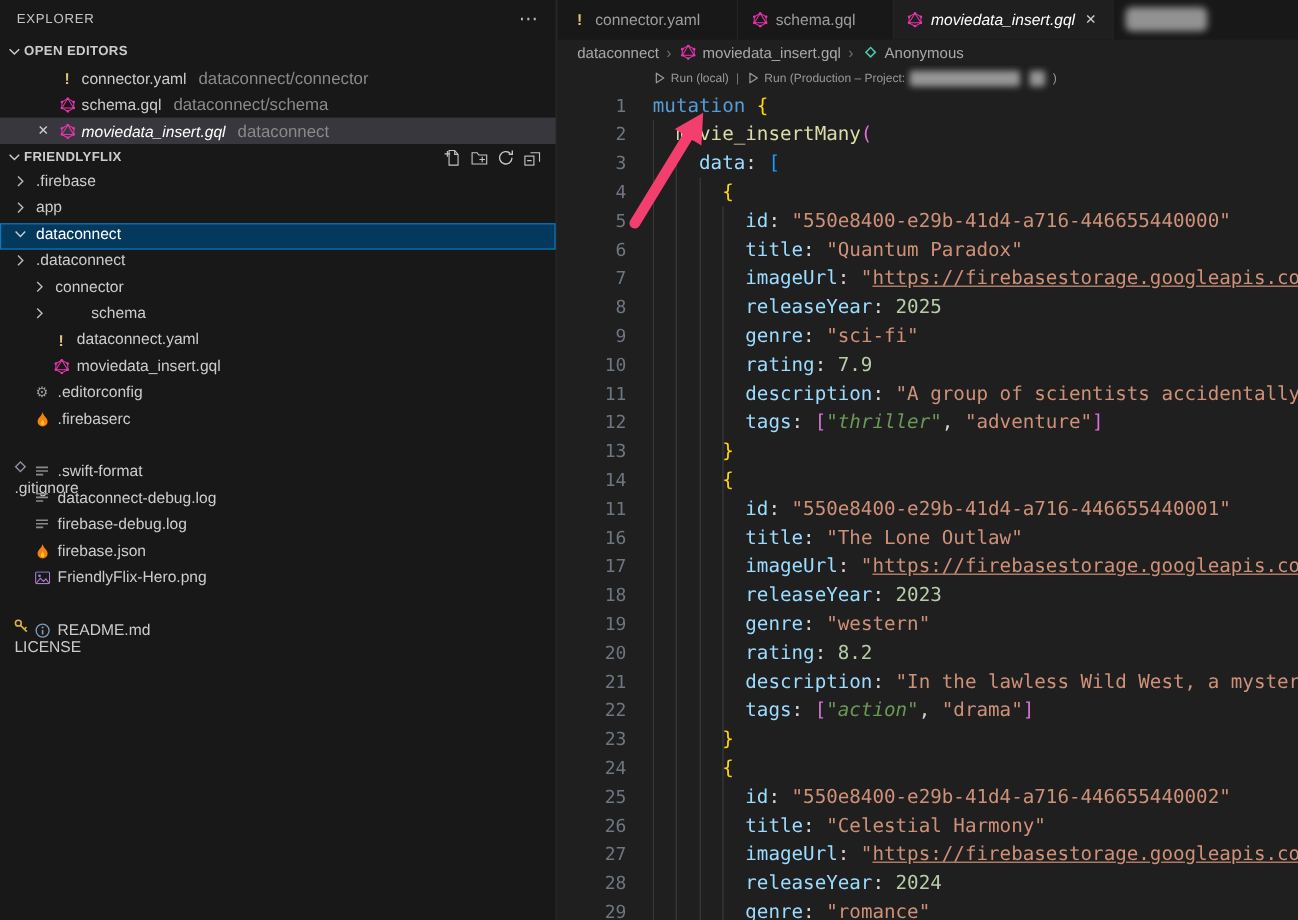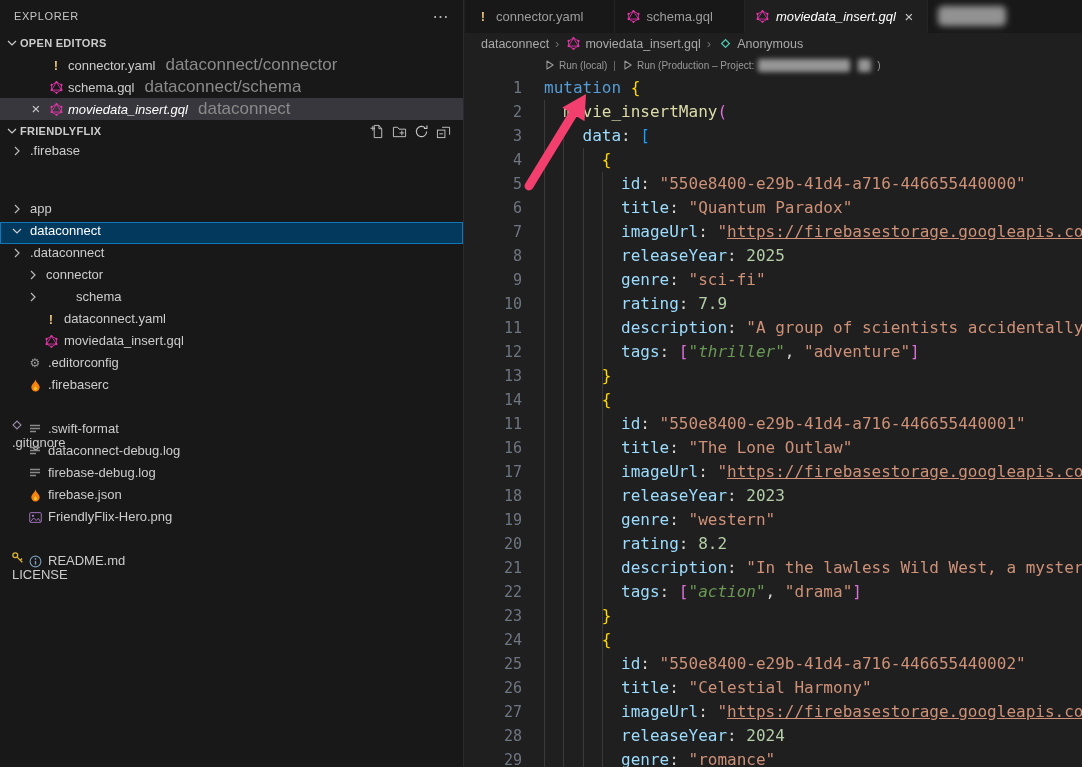--- a/index.html
+++ b/index.html
@@ -18,21 +18,21 @@
   .fic{width:16px;height:16px;flex:none;display:inline-flex;align-items:center;justify-content:center}
   .warn{color:#E5C07B;font-weight:bold;font-size:13px;font-style:normal}
   .gearic{color:#9a9a9a;font-size:12px}
   .closeic{width:16px;flex:none;text-align:center;color:#cccccc;font-size:15px;line-height:16px;cursor:pointer}
   .closeic.sp{visibility:hidden}
   .oe-row{display:flex;align-items:center;height:22px;padding-left:28px;gap:4px;font-size:13px;color:#cccccc;cursor:pointer;white-space:nowrap}
   .oe-row.active{background:#37373d}
   .oe-row.active .fname{color:#ffffff}
   .fname{white-space:nowrap}
   .italic{font-style:italic}
-  .fdetail{color:#8a8a8a;font-size:17px;margin-left:6px;white-space:nowrap;overflow:hidden}
+  .fdetail{color:#8a8a8a;font-size:14px;margin-left:6px;white-space:nowrap;overflow:hidden}
   .tree-row{display:flex;align-items:flex-start;height:22px;gap:2px;font-size:13px;color:#cccccc;cursor:pointer;border:1px solid transparent;white-space:nowrap}
   .tree-row .fname{margin-left:3px}
   .tree-row.selected{background:#04395e;border-color:#1177bb;color:#ffffff}
 
   
   .editor{position:absolute;left:465px;top:0;width:617px;height:767px;background:#1f1f1f;display:flex;flex-direction:column}
   .tabbar{height:33px;background:#181818;display:flex;flex:none}
   #tabs{display:flex}
   .tab{display:flex;align-items:center;gap:5px;padding:0 10px;font-size:13px;color:#9d9d9d;border-right:1px solid #242424;cursor:pointer;background:#181818;white-space:nowrap}
   .tab.active{background:#1f1f1f;color:#ffffff}
@@ -168,21 +168,21 @@
     </div>
     <div id="file-tree">
         <div class="tree-row" style="padding-left: 8px;">
           <span class="chev">
             <svg width="16" height="16" viewBox="0 0 16 16">
               <path d="M6 4l4 4-4 4" fill="none" stroke="#b9b9b9" stroke-width="1.2"></path>
             </svg>
           </span>
           <span class="fname">.firebase</span>
         </div>
-        <div class="tree-row" style="padding-left: 8px; margin-top: 36px;">
+        <div class="tree-row" style="padding-left: 8px;">
           <span class="chev">
             <svg width="16" height="16" viewBox="0 0 16 16">
               <path d="M6 4l4 4-4 4" fill="none" stroke="#b9b9b9" stroke-width="1.2"></path>
             </svg>
           </span>
           <span class="fname">app</span>
         </div>
         <div class="tree-row selected" style="padding-left: 8px;">
           <span class="chev">
             <svg width="16" height="16" viewBox="0 0 16 16">

